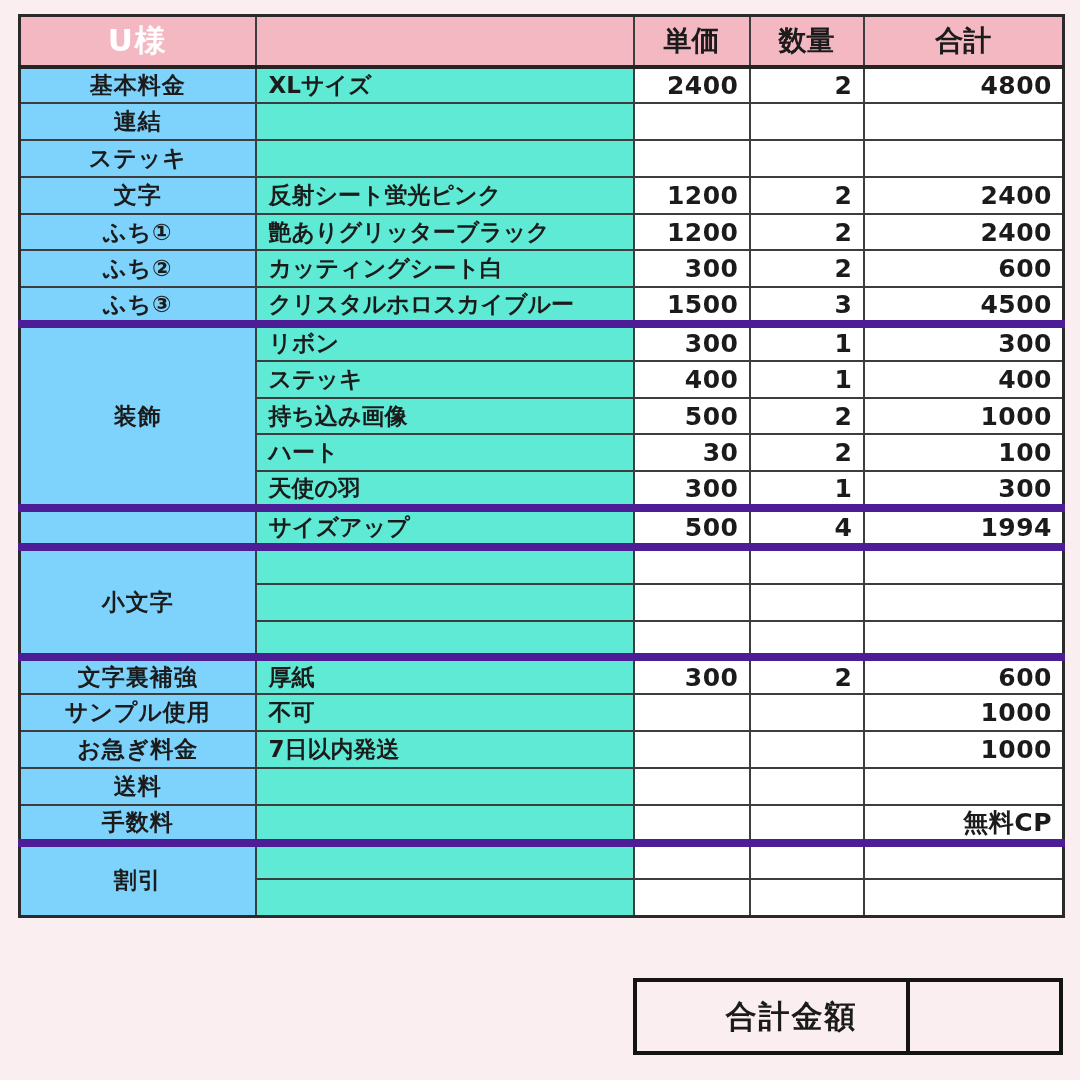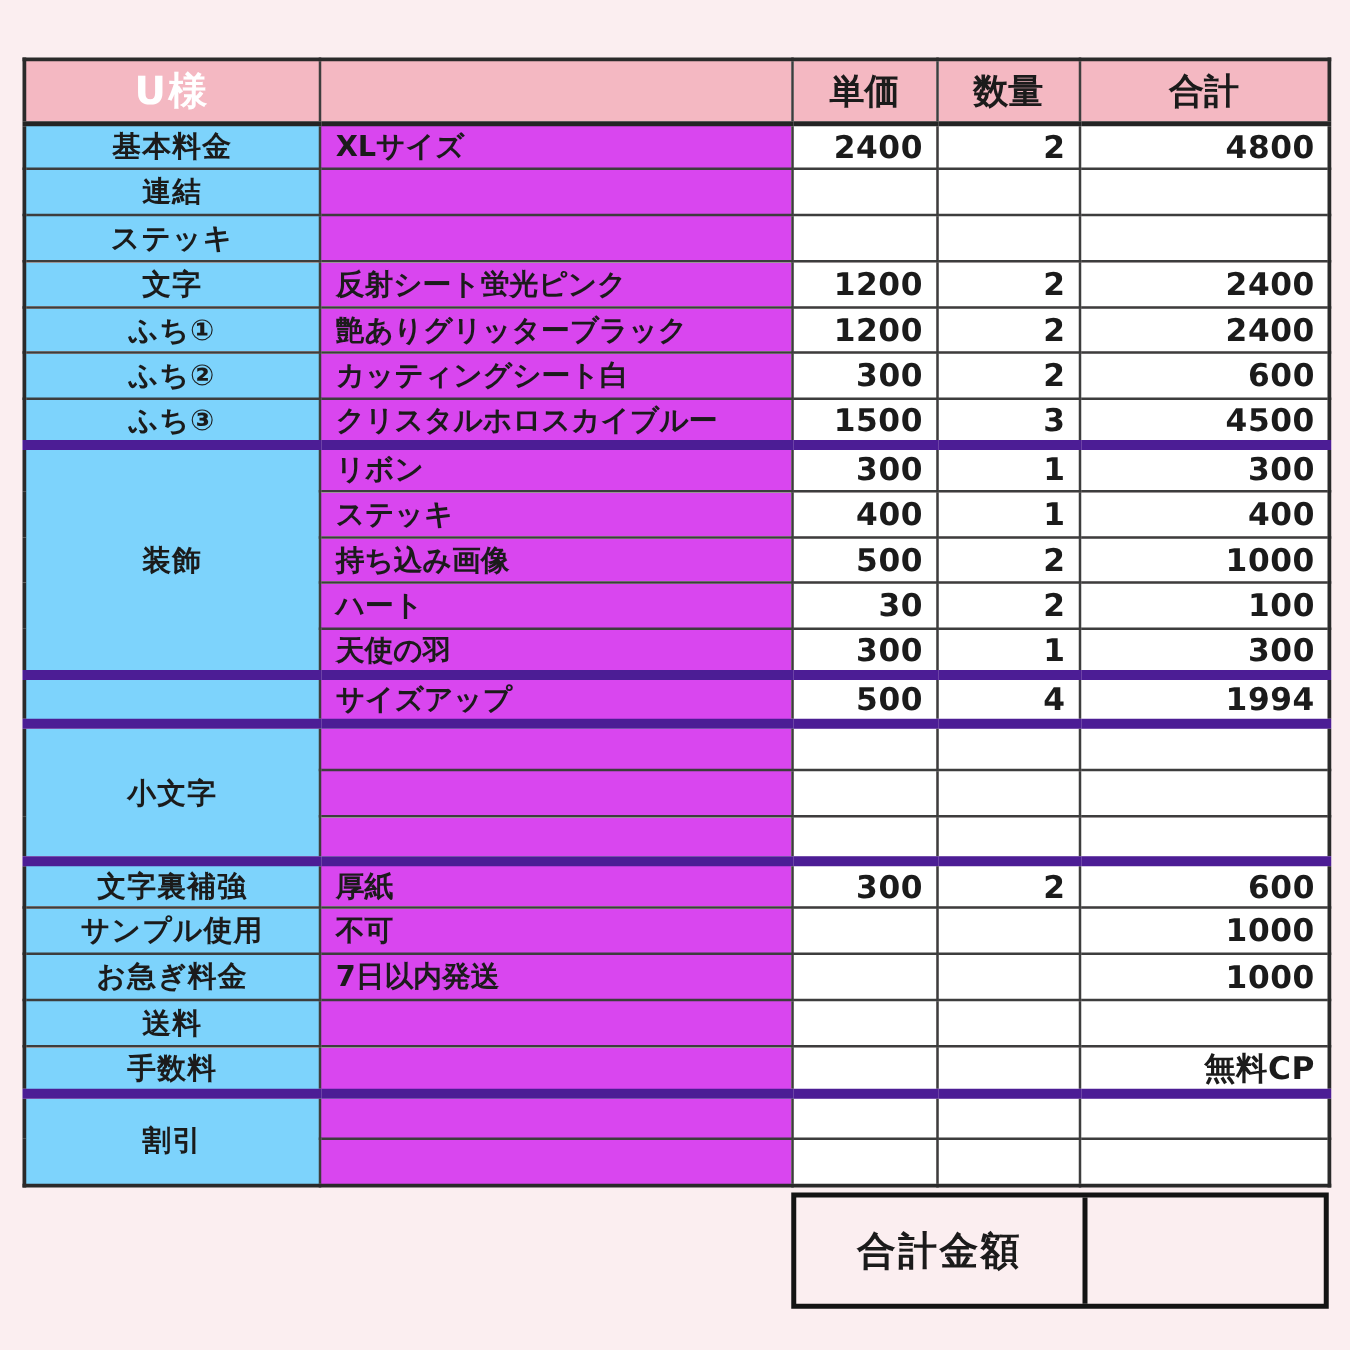--- a/index.html
+++ b/index.html
@@ -18,21 +18,20 @@
   }
 
   table.price-table {
     position: absolute;
     left: 18px;
     top: 14px;
     width: 1044px;
     border-collapse: collapse;
     table-layout: fixed;
     border: 3px solid #2a2a2a;
-    margin-top: 32px;
   }
   .price-table th, .price-table td {
     border: 2px solid #3d3d3d;
     padding: 0;
     overflow: hidden;
     white-space: nowrap;
   }
   .price-table thead tr { height: 51px; }
   .price-table tbody tr { height: 36.8px; }
 
@@ -48,21 +47,21 @@
     letter-spacing: 2px;
   }
 
   .price-table .label-cell {
     background: #7dd3fc;
     text-align: center;
     font-size: 23px;
     letter-spacing: 1px;
   }
   .price-table .desc-cell {
-    background: #d946ef;
+    background: #5eead4;
     text-align: left;
     padding-left: 12px;
     font-size: 23px;
   }
   .price-table .unit-cell,
   .price-table .qty-cell,
   .price-table .total-cell {
     background: #ffffff;
     text-align: right;
     padding-right: 10px;
@@ -74,27 +73,28 @@
   .price-table tr.section td {
     border-top: 8px solid #4c1d95;
   }
   .price-table tr.thin td {
     border-top: 1px solid #8d8d8d;
   }
 
   .summary-box {
     position: absolute;
     left: 633px;
-    top: 954px;
+    top: 978px;
     width: 430px;
-    height: 93px;
+    height: 77px;
     box-sizing: border-box;
     border: 4px solid #141414;
     display: flex;
     background: #fbeef0;
+    padding-left: 40px;
   }
   .summary-label {
     width: 233px;
     box-sizing: border-box;
     border-right: 4px solid #141414;
     display: flex;
     align-items: center;
     justify-content: center;
     font-size: 31px;
     letter-spacing: 2px;

